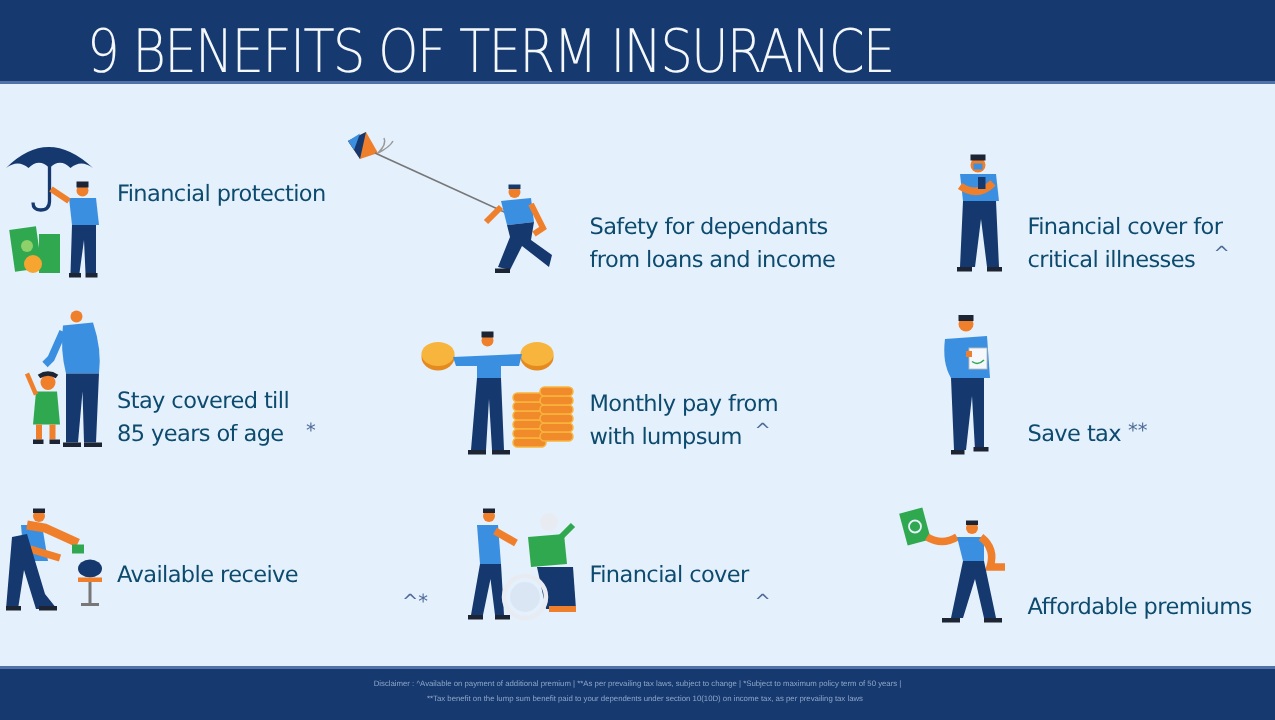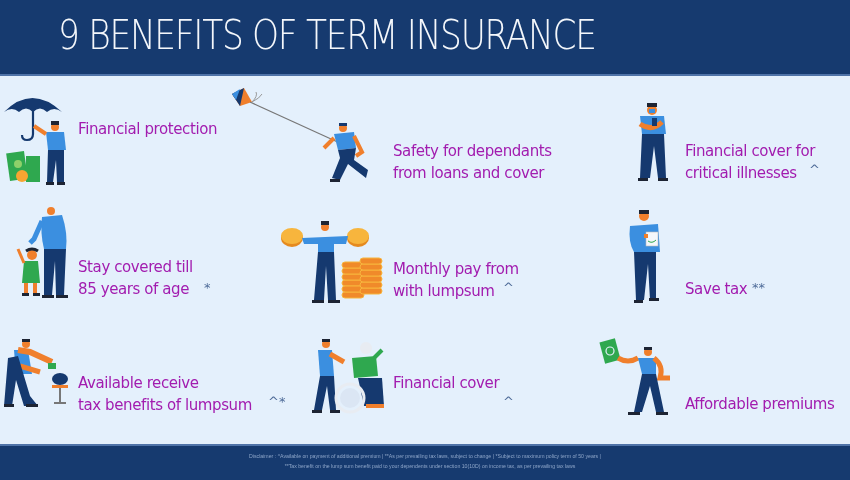--- a/index.html
+++ b/index.html
@@ -1,24 +1,24 @@
 <!DOCTYPE html>
 <html><head>
 <meta charset="utf-8">
 <style>
   * { margin:0; padding:0; box-sizing:border-box; }
   html, body { width:850px; height:480px; overflow:hidden; }
   body { background:#e4f0fc; font-family:"Liberation Sans", sans-serif; position:relative; }
-  .header { position:absolute; left:0; top:0; width:850px; height:76px; background:#163a6f; border-bottom:2px solid #4f73a8; }
+  .header { position:absolute; left:0; top:0; width:850px; height:56px; background:#163a6f; border-bottom:2px solid #4f73a8; }
   .title { position:absolute; left:58px; top:12px; font-family:"DejaVu Sans", sans-serif; font-weight:200; font-size:40px; letter-spacing:-1.5px; color:#f4f7fb; transform:scaleX(0.86); transform-origin:left top; white-space:nowrap; }
   .footer { position:absolute; left:0; top:444px; width:850px; height:36px; background:#163a6f; border-top:2px solid #4f73a8; }
   .disc { position:absolute; left:0; width:850px; text-align:center; font-size:5.2px; color:#8ea6c9; white-space:nowrap; }
   .disc1 { top:7px; padding-left:0; }
   .disc2 { top:17px; padding-left:10px; }
-  .item-text { position:absolute; font-size:15px; line-height:22px; color:#a21caf; font-family:"DejaVu Sans", sans-serif; letter-spacing:-0.4px; white-space:nowrap; }
+  .item-text { position:absolute; font-size:15px; line-height:22px; color:#0c4a6e; font-family:"DejaVu Sans", sans-serif; letter-spacing:-0.4px; white-space:nowrap; }
   .note { position:absolute; font-size:13px; color:#4f6c99; font-family:"DejaVu Sans", sans-serif; }
   .ill { position:absolute; }
 </style>
 </head>
 <body>
 
 <div class="header">
   <div class="title">9 BENEFITS OF TERM INSURANCE</div>
 </div>
 
@@ -50,21 +50,21 @@
   <circle cx="113" cy="42" r="4" fill="#f07f2c"></circle>
   <rect x="109" y="37" width="8" height="3" fill="#15396f"></rect>
   <path d="M104 48 L124 46 L126 62 L108 64 Z" fill="#3b8fe0"></path>
   <path d="M104 52 L94 62" stroke="#f07f2c" stroke-width="4"></path>
   <path d="M124 50 L132 66 L126 70" stroke="#f07f2c" stroke-width="4" fill="none"></path>
   <path d="M108 64 L126 62 L124 74 L138 84 L136 92 L118 78 L110 94 L102 92 L110 72 Z" fill="#15396f"></path>
   <rect x="100" y="93" width="10" height="3" fill="#1d2433"></rect>
 </svg>
 <div class="item-text" style="left:393px;top:140px">
   <div>Safety for dependants</div>
-  <div>from loans and cover</div>
+  <div>from loans and income</div>
 </div>
 
 <svg class="ill" style="left:630px;top:100px" width="50" height="86" viewBox="0 0 50 86">
   <circle cx="22" cy="10" r="5" fill="#f07f2c"></circle>
   <rect x="17" y="3" width="10" height="4" fill="#1d2433"></rect>
   <rect x="19" y="9" width="6" height="4" fill="#3b8fe0"></rect>
   <path d="M10 16 L34 16 L36 34 L12 34 Z" fill="#3b8fe0"></path>
   <path d="M10 24 Q22 32 32 22" stroke="#f07f2c" stroke-width="5" fill="none"></path>
   <rect x="22" y="18" width="5" height="8" fill="#15396f"></rect>
   <path d="M12 34 L34 34 L36 78 L28 78 L24 46 L20 78 L10 78 Z" fill="#15396f"></path>
@@ -157,21 +157,20 @@
   <path d="M4 20 L14 18 L26 58 L34 68 L20 68 L12 42 L8 68 L0 68 Z" fill="#15396f"></path>
   <rect x="0" y="66" width="10" height="3" fill="#1d2433"></rect>
     <rect x="22" y="66" width="12" height="3" fill="#1d2433"></rect>
   <ellipse cx="56" cy="41" rx="8" ry="6" fill="#15396f"></ellipse>
   <rect x="48" y="47" width="16" height="3" fill="#f07f2c"></rect>
   <rect x="55" y="50" width="2" height="14" fill="#777"></rect>
     <rect x="50" y="64" width="12" height="2" fill="#777"></rect>
 </svg>
 <div class="item-text" style="left:78px;top:372px">
   <div>Available receive</div>
-  <div>tax benefits of lumpsum</div>
 </div>
 <div class="note" style="left:268px;top:394px">^*</div>
 
 <svg class="ill" style="left:310px;top:338px" width="76" height="80" viewBox="0 0 76 80">
   <circle cx="16" cy="6" r="4" fill="#f07f2c"></circle>
   <rect x="12" y="1" width="8" height="3" fill="#1d2433"></rect>
   <path d="M8 12 L22 12 L24 38 L10 38 Z" fill="#3b8fe0"></path>
   <path d="M20 16 L34 24" stroke="#f07f2c" stroke-width="5"></path>
   <path d="M10 38 L24 38 L26 72 L20 72 L17 48 L12 72 L4 72 Z" fill="#15396f"></path>
   <rect x="2" y="72" width="10" height="3" fill="#1d2433"></rect>

